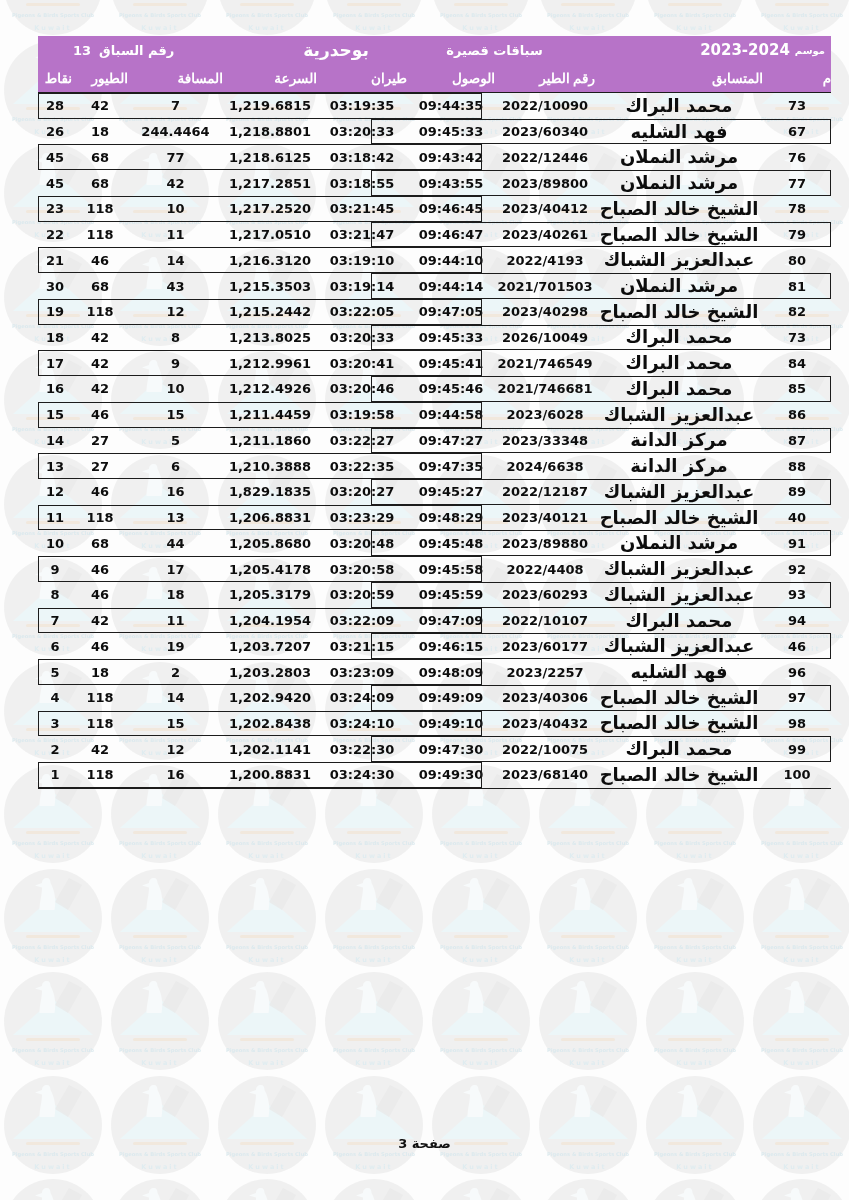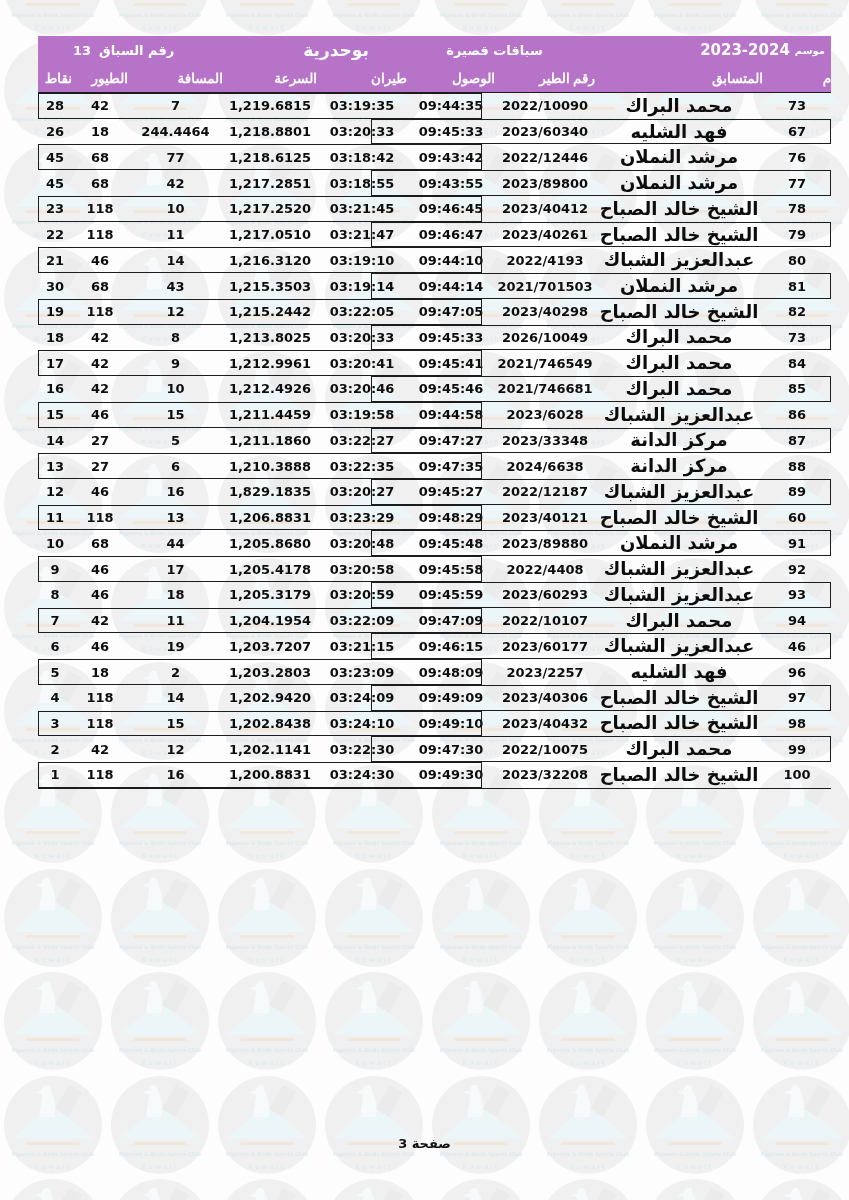--- a/index.html
+++ b/index.html
@@ -1401,21 +1401,21 @@
     <span class="cell" data-cell="ring">2022/12187</span>
     <span class="cell" data-cell="arrival">09:45:27</span>
     <span class="cell" data-cell="flight">03:20:27</span>
     <span class="cell" data-cell="speed">1,829.1835</span>
     <span class="cell" data-cell="distance">16</span>
     <span class="cell" data-cell="birds">46</span>
     <span class="cell" data-cell="points">12</span>
   <div class="box box-right"></div>
       </div>
       <div class="trow">
-    <span class="cell" data-cell="m">60</span>
+    <span class="cell" data-cell="m">40</span>
     <span class="cell" data-cell="name">الشيخ خالد الصباح</span>
     <span class="cell" data-cell="ring">2023/40121</span>
     <span class="cell" data-cell="arrival">09:48:29</span>
     <span class="cell" data-cell="flight">03:23:29</span>
     <span class="cell" data-cell="speed">1,206.8831</span>
     <span class="cell" data-cell="distance">13</span>
     <span class="cell" data-cell="birds">118</span>
     <span class="cell" data-cell="points">11</span>
   <div class="box box-left"></div>
       </div>
@@ -1523,21 +1523,21 @@
     <span class="cell" data-cell="flight">03:22:30</span>
     <span class="cell" data-cell="speed">1,202.1141</span>
     <span class="cell" data-cell="distance">12</span>
     <span class="cell" data-cell="birds">42</span>
     <span class="cell" data-cell="points">2</span>
   <div class="box box-right"></div>
       </div>
       <div class="trow">
     <span class="cell" data-cell="m">100</span>
     <span class="cell" data-cell="name">الشيخ خالد الصباح</span>
-    <span class="cell" data-cell="ring">2023/32208</span>
+    <span class="cell" data-cell="ring">2023/68140</span>
     <span class="cell" data-cell="arrival">09:49:30</span>
     <span class="cell" data-cell="flight">03:24:30</span>
     <span class="cell" data-cell="speed">1,200.8831</span>
     <span class="cell" data-cell="distance">16</span>
     <span class="cell" data-cell="birds">118</span>
     <span class="cell" data-cell="points">1</span>
   <div class="box box-left"></div>
       </div>
     </div>
 </div>

